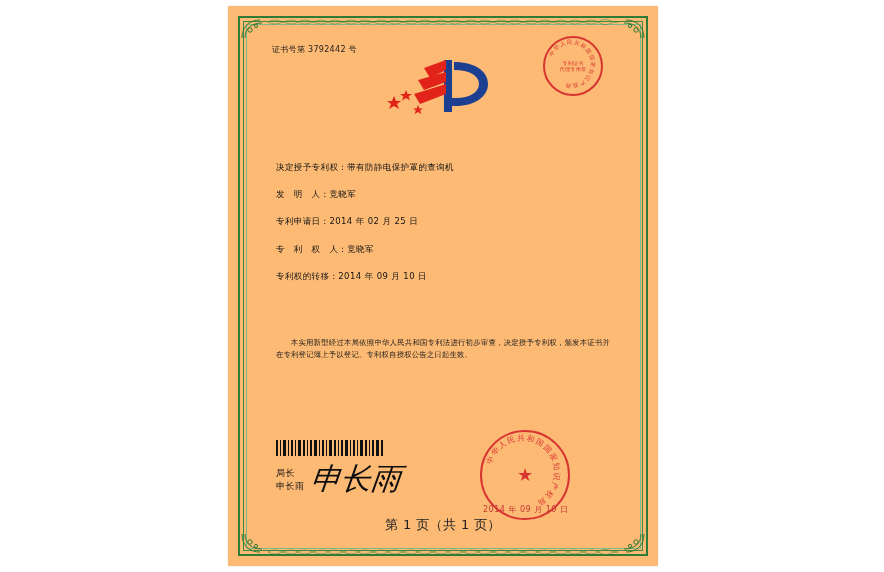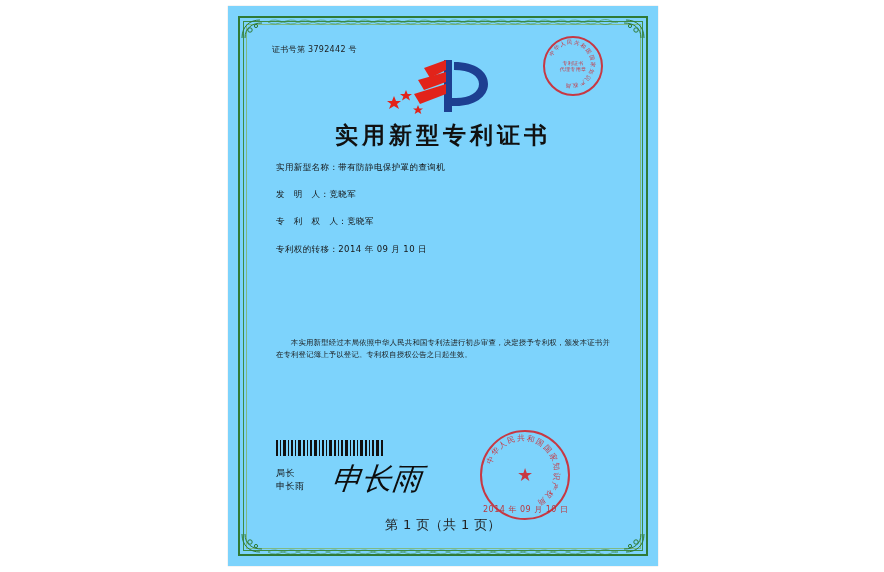--- a/index.html
+++ b/index.html
@@ -19,21 +19,21 @@
     background: #ffffff;
   }
 
   
   .sheet {
     position: absolute;
     left: 228px;
     top: 6px;
     width: 430px;
     height: 560px;
-    background: #7dd3fc;
+    background: #fdba74;
     box-shadow: 0 0 1px rgba(0,0,0,0.25);
   }
 
   
   .border-outer {
     position: absolute;
     left: 10px;
     top: 10px;
     right: 10px;
     bottom: 10px;
@@ -165,21 +165,20 @@
     height: 16px;
   }
 
   
   .sig-block {
     position: absolute;
     left: 14px;
     top: 432px;
     display: flex;
     align-items: flex-start;
-    gap: 21px;
   }
   .sig-label {
     font-size: 9px;
     line-height: 1.45;
     color: #121212;
     letter-spacing: 0.5px;
     padding-top: 3px;
   }
   .sig-script {
     margin-left: 6px;
@@ -343,28 +342,30 @@
           <path d="M30,38 L62,28 L62,38 L36,48 Z" fill="#e2231a"></path>
 
           <g fill="#e2231a">
             <polygon points="10,40 12,45 17,45 13,48 15,53 10,50 5,53 7,48 3,45 8,45"></polygon>
             <polygon points="22,34 23.6,38 28,38 24.6,40.5 26,44.5 22,42 18,44.5 19.4,40.5 16,38 20.4,38"></polygon>
             <polygon points="34,49 35.4,52.5 39,52.5 36.2,54.6 37.3,58 34,56 30.7,58 31.8,54.6 29,52.5 32.6,52.5"></polygon>
           </g>
         </svg>
       </div>
 
-      <div class="title">实用新型专利证书</div>
 
       <div class="fields">
         <div class="field-row">
-          <span class="lbl">实用新型名称：</span><span class="val">带有防静电保护罩的查询机</span>
+          <span class="lbl">决定授予专利权：</span><span class="val">带有防静电保护罩的查询机</span>
         </div>
         <div class="field-row">
           <span class="lbl">发　明　人：</span><span class="val">竞晓军</span>
+        </div>
+        <div class="field-row">
+          <span class="lbl">专利申请日：</span><span class="val">2014 年 02 月 25 日</span>
         </div>
         <div class="field-row">
           <span class="lbl">专　利　权　人：</span><span class="val">竞晓军</span>
         </div>
         <div class="field-row">
           <span class="lbl">专利权的转移：</span><span class="val">2014 年 09 月 10 日</span>
         </div>
       </div>
 
       <div class="paras">

